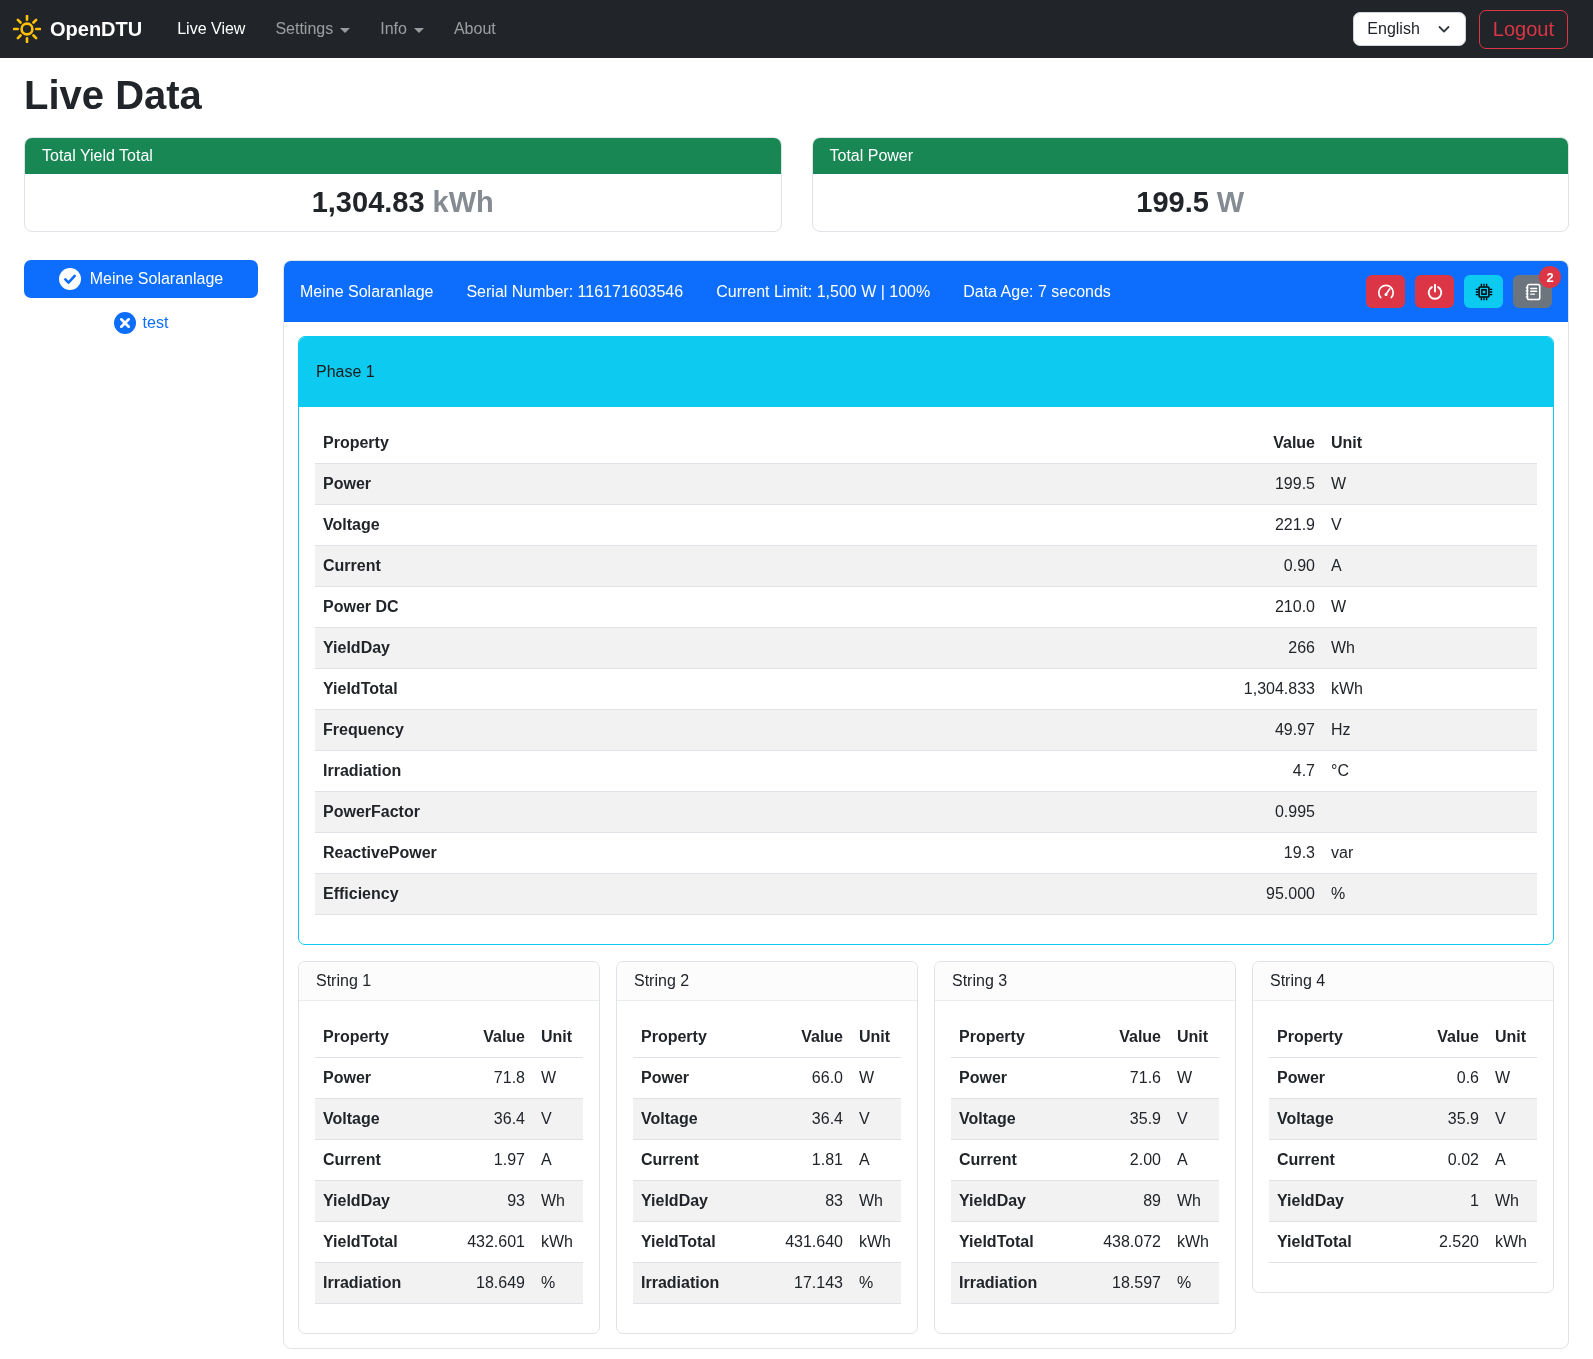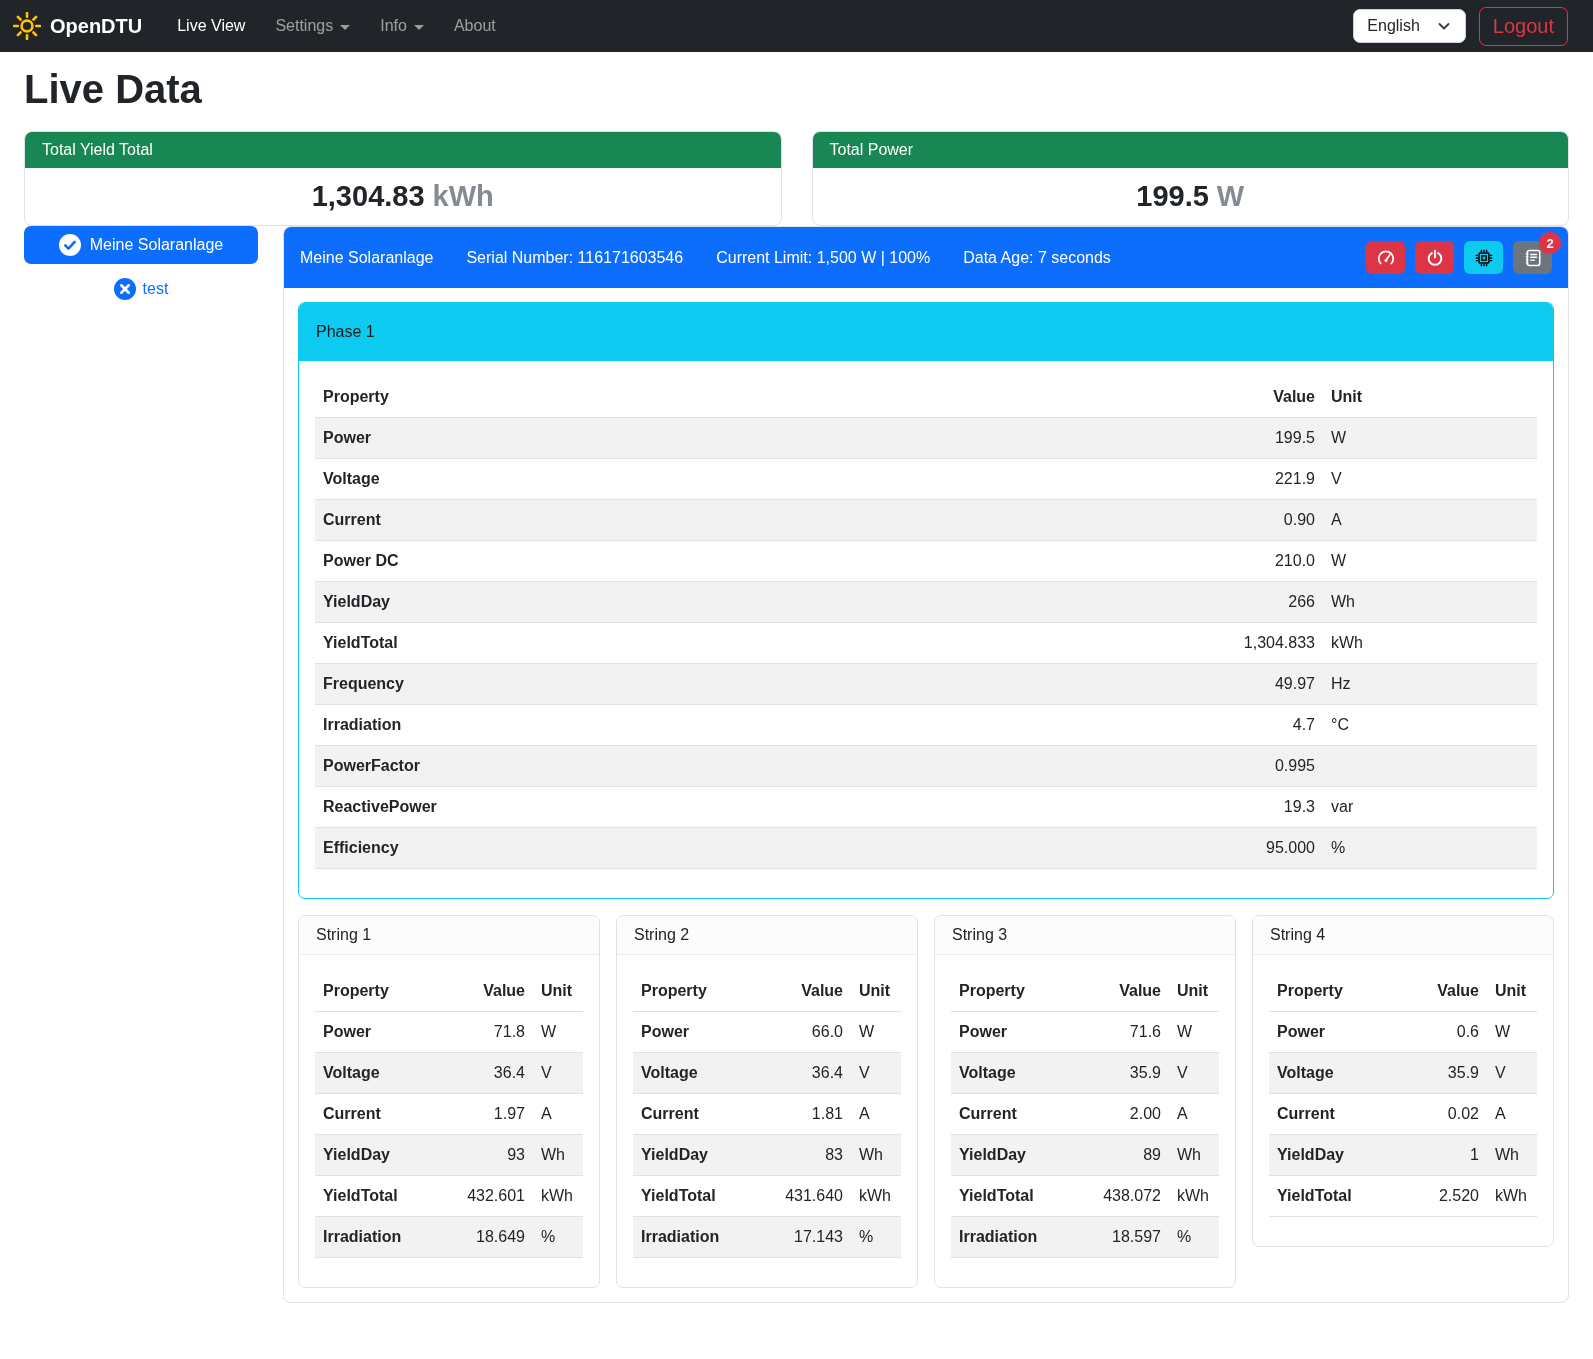--- a/index.html
+++ b/index.html
@@ -9,21 +9,21 @@
     color: #212529;
     font-family: "Liberation Sans", "DejaVu Sans", sans-serif;
     font-size: 16px;
     width: 1593px;
   }
   button { font-family: inherit; cursor: pointer; }
 
   
   .navbar {
     background: #212529;
-    height: 52px;
+    height: 58px;
     display: flex;
     align-items: center;
     padding: 0 13px;
   }
   .brand {
     display: flex; align-items: center; gap: 9px;
     color: #fff; font-size: 20px; font-weight: 700;
     margin-right: 20px; text-decoration: none;
   }
   .nav-links { display: flex; align-items: center; }
@@ -53,21 +53,21 @@
   .logout-btn {
     background: transparent; color: #dc3545;
     border: 1px solid #dc3545; border-radius: 7px;
     padding: 7px 13px; font-size: 20px;
   }
 
   
   .container { padding: 0 24px 20px; }
   .page-title { font-size: 40px; font-weight: 700; margin: 15px 0 19px; }
 
-  .cards-row { display: flex; gap: 30px; }
+  .cards-row { display: flex; gap: 30px; margin-bottom: 28px; }
   .summary-card {
     flex: 1;
     border: 1px solid #dfe3e7; border-radius: 8px;
     overflow: hidden; background: #fff;
   }
   .summary-card .head { background: #198754; color: #fff; padding: 9px 17px; font-size: 16px; }
   .summary-card .body { padding: 12px 16px; text-align: center; }
   .summary-value { font-size: 29px; font-weight: 700; color: #212529; }
   .summary-unit  { font-size: 29px; font-weight: 700; color: #848b92; margin-left: 8px; }
 
@@ -112,21 +112,21 @@
     position: absolute; top: -9px; right: -9px;
     background: #dc3545; color: #fff;
     width: 22px; height: 22px; border-radius: 50%;
     font-size: 13px; font-weight: 700;
     display: flex; align-items: center; justify-content: center;
   }
 
   .inv-body { padding: 14px; }
 
   .phase-card { border: 1px solid #0dcaf0; border-radius: 7px; overflow: hidden; margin-bottom: 16px; }
-  .phase-head { background: #0dcaf0; color: #1a1a1a; padding: 20px 17px; font-size: 16px; }
+  .phase-head { background: #0dcaf0; color: #1a1a1a; padding: 26px 17px; font-size: 16px; }
   .phase-body { padding: 16px 16px 29px; }
 
   table { width: 100%; border-collapse: collapse; }
   th, td {
     padding: 8px; font-size: 16px; text-align: left;
     border-bottom: 1px solid #dee2e6; line-height: 1.5;
   }
   thead th { font-weight: 700; }
   th.prop { font-weight: 700; }
   .val  { text-align: right; }

